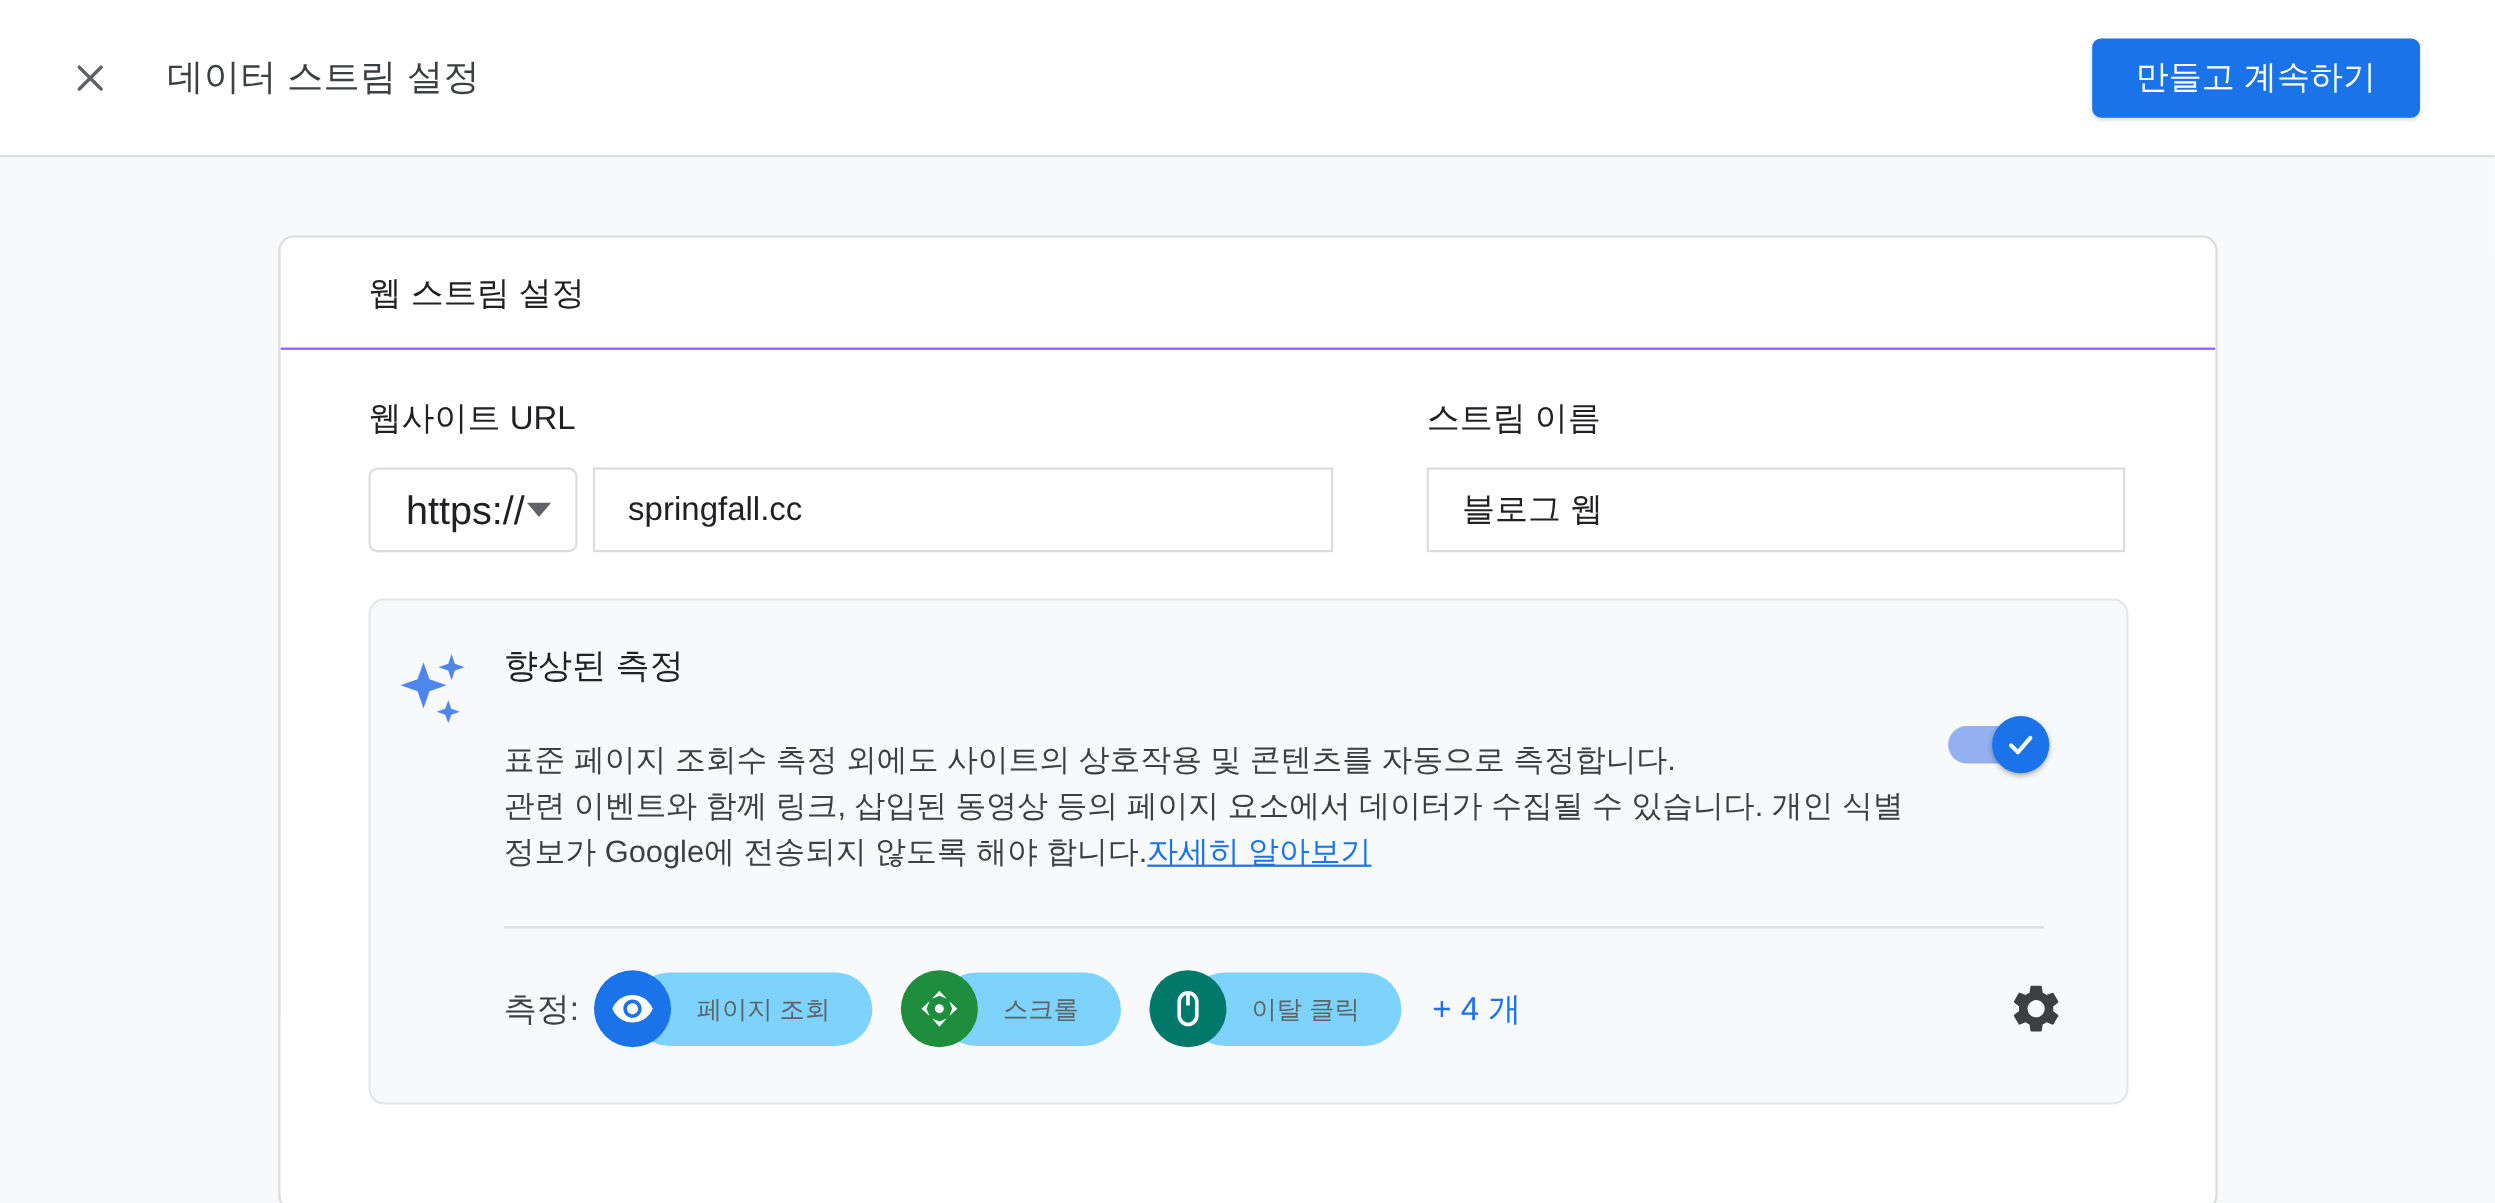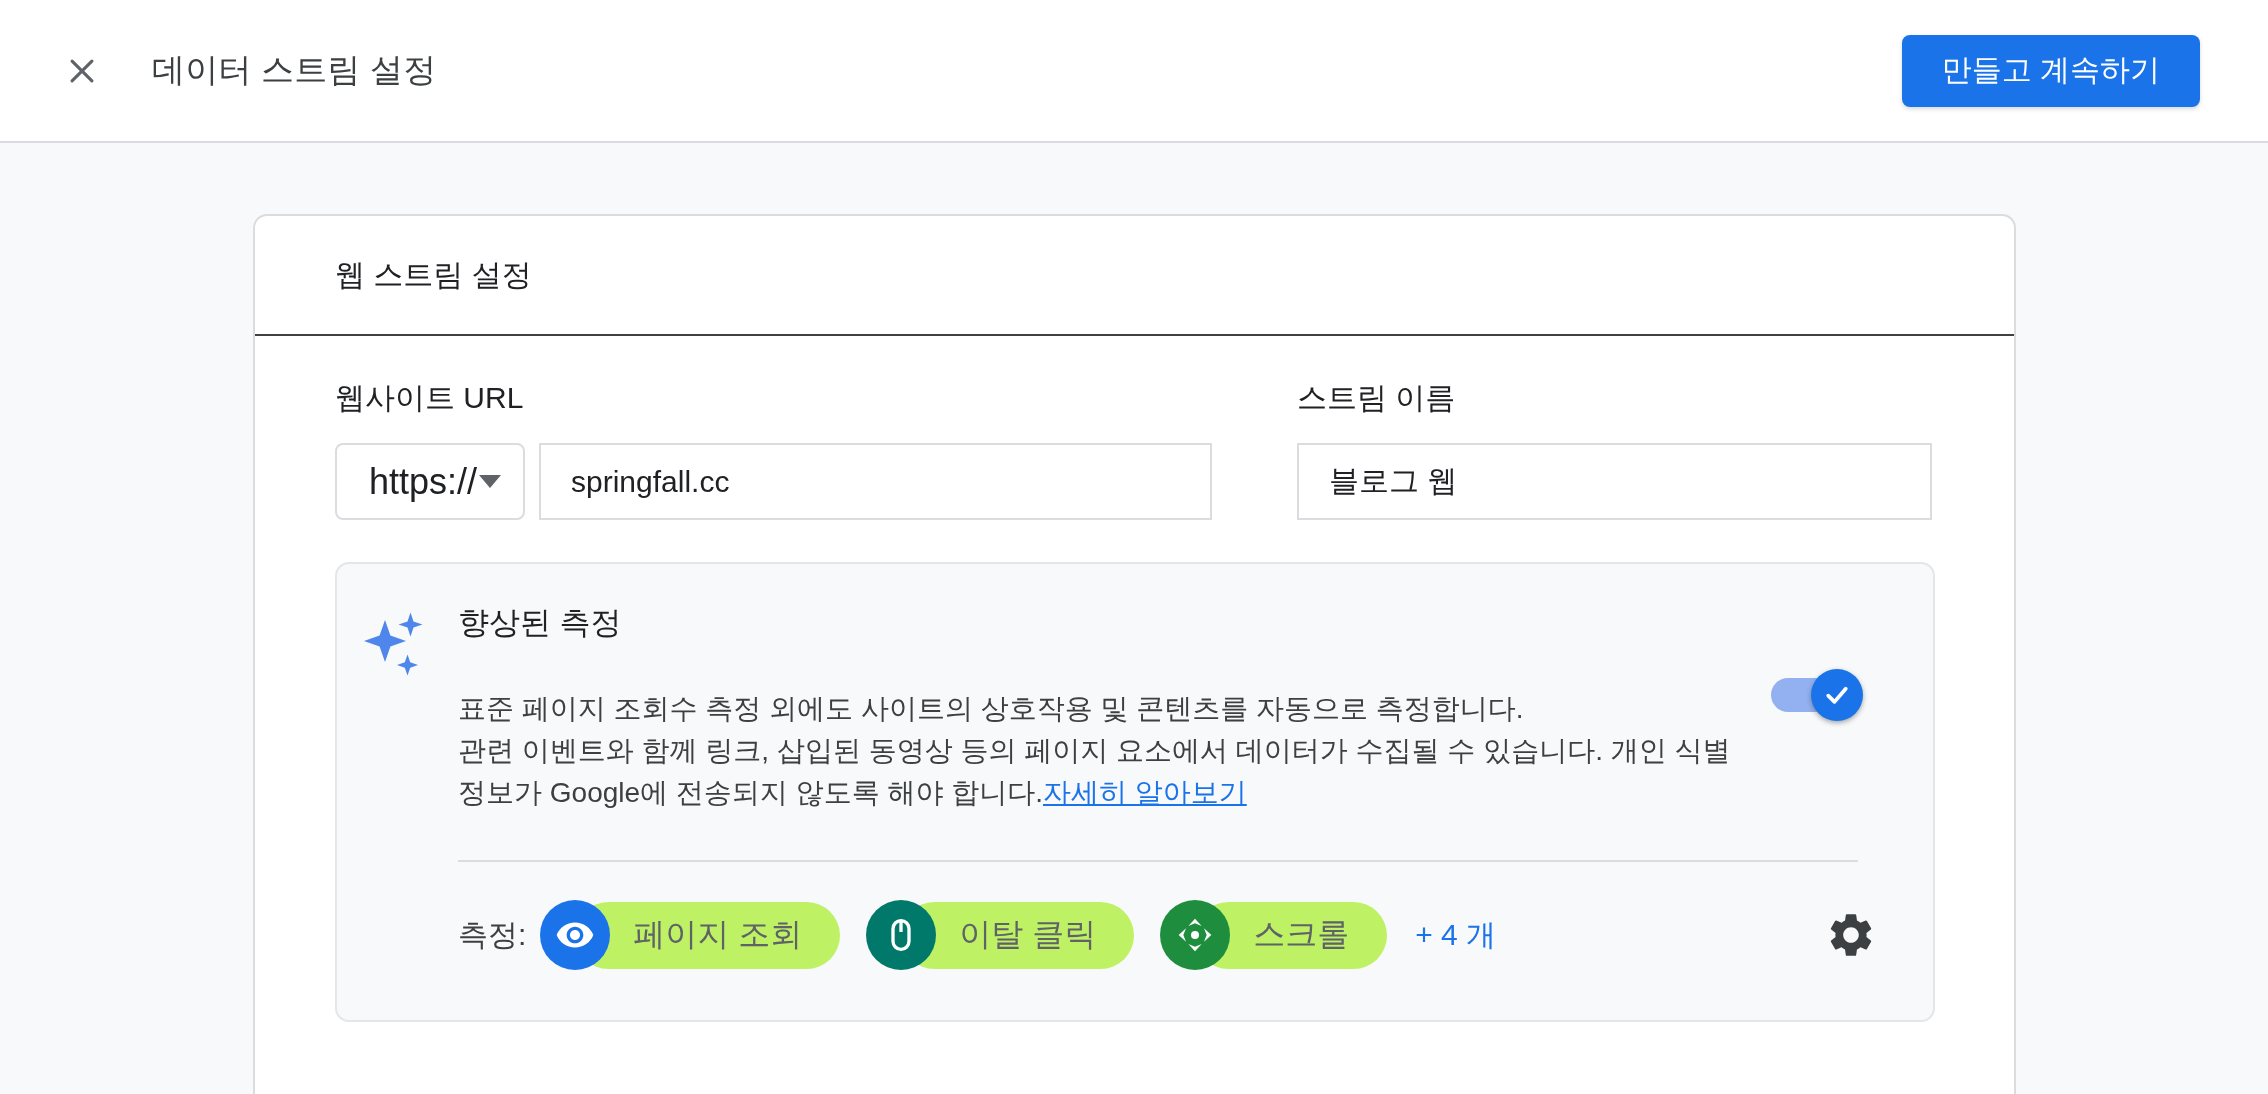--- a/index.html
+++ b/index.html
@@ -47,25 +47,25 @@
   
   .main { padding: 71px 0 0 253px; }
   .card {
     width: 1763px;
     background: #ffffff;
     border: 2px solid #dadce0;
     border-radius: 14px;
     overflow: hidden;
   }
   .card-title-row {
-    height: 120px;
+    height: 102px;
     display: flex;
     align-items: center;
     padding: 0 80px;
-    border-bottom: 2px solid #404040;
+    border-bottom: 2px solid #8b5cf6;
   }
   .card-title { font-size: 30px; color: #202124; }
 
   .card-body { padding: 42px 80px 95px 80px; }
 
   
   .form-row { display: flex; }
   .field-label { font-size: 30px; color: #202124; margin-bottom: 24px; display: block; }
   .url-group { width: 877px; }
   .url-controls { display: flex; gap: 14px; }
@@ -174,25 +174,25 @@
   .chip-icon {
     width: 70px; height: 70px;
     border-radius: 50%;
     display: flex; align-items: center; justify-content: center;
     position: relative; z-index: 1;
     flex-shrink: 0;
   }
   .chip-pill {
     margin-left: -35px;
     height: 67px;
-    background: #bef264;
+    background: #7dd3fc;
     border-radius: 34px;
     display: flex; align-items: center;
     padding: 0 38px 0 58px;
-    font-size: 32px;
+    font-size: 23px;
     color: #5f6368;
     white-space: nowrap;
   }
   .more-link {
     margin-left: 28px;
     font-size: 30px;
     font-weight: normal;
     color: #1a73e8;
     cursor: pointer;
     white-space: nowrap;
@@ -266,45 +266,45 @@
           <div class="measure-row">
             <span class="measure-label">측정:</span>
 
             <div class="chip">
               <span class="chip-icon" style="background:#1a73e8">
                 <svg width="40" height="40" viewBox="0 0 24 24">
                   <path fill="#ffffff" d="M12 4.5C7 4.5 2.73 7.61 1 12c1.73 4.39 6 7.5 11 7.5s9.27-3.11 11-7.5C21.27 7.61 17 4.5 12 4.5zM12 17c-2.76 0-5-2.24-5-5s2.24-5 5-5 5 2.24 5 5-2.24 5-5 5zm0-8c-1.66 0-3 1.34-3 3s1.34 3 3 3 3-1.34 3-3-1.34-3-3-3z"></path>
                 </svg>
               </span>
               <span class="chip-pill">페이지 조회</span>
-            </div>
-
-            <div class="chip">
-              <span class="chip-icon" style="background:#00796b">
-                <svg width="40" height="40" viewBox="0 0 24 24">
-                  <rect x="7.2" y="3.4" width="9.6" height="17.2" rx="4.8" fill="none" stroke="#ffffff" stroke-width="2"></rect>
-                  <line x1="12" y1="3.4" x2="12" y2="10.2" stroke="#ffffff" stroke-width="2"></line>
-                </svg>
-              </span>
-              <span class="chip-pill">이탈 클릭</span>
             </div>
 
             <div class="chip">
               <span class="chip-icon" style="background:#1e8e3e">
                 <svg width="40" height="40" viewBox="0 0 24 24">
                   <circle cx="12" cy="12" r="2.4" fill="#ffffff"></circle>
                   <path fill="#ffffff" d="M12 2.2 L16 6.6 L12 5.0 L8 6.6 Z"></path>
                   <path fill="#ffffff" d="M12 21.8 L8 17.4 L12 19.0 L16 17.4 Z"></path>
                   <path fill="#ffffff" d="M2.2 12 L6.6 8 L5.0 12 L6.6 16 Z"></path>
                   <path fill="#ffffff" d="M21.8 12 L17.4 16 L19.0 12 L17.4 8 Z"></path>
                 </svg>
               </span>
               <span class="chip-pill">스크롤</span>
             </div>
 
+            <div class="chip">
+              <span class="chip-icon" style="background:#00796b">
+                <svg width="40" height="40" viewBox="0 0 24 24">
+                  <rect x="7.2" y="3.4" width="9.6" height="17.2" rx="4.8" fill="none" stroke="#ffffff" stroke-width="2"></rect>
+                  <line x1="12" y1="3.4" x2="12" y2="10.2" stroke="#ffffff" stroke-width="2"></line>
+                </svg>
+              </span>
+              <span class="chip-pill">이탈 클릭</span>
+            </div>
+
             <span class="more-link">+ 4 개</span>
 
             <div class="gear-btn">
               <svg width="52" height="52" viewBox="0 0 24 24">
                 <path fill="#3c4043" d="M19.14 12.94c.04-.3.06-.61.06-.94 0-.32-.02-.64-.07-.94l2.03-1.58c.18-.14.23-.41.12-.61l-1.92-3.32c-.12-.22-.37-.29-.59-.22l-2.39.96c-.5-.38-1.03-.7-1.62-.94l-.36-2.54c-.04-.24-.24-.41-.48-.41h-3.84c-.24 0-.43.17-.47.41l-.36 2.54c-.59.24-1.13.57-1.62.94l-2.39-.96c-.22-.08-.47 0-.59.22L2.74 8.87c-.12.21-.08.47.12.61l2.03 1.58c-.05.3-.09.63-.09.94s.02.64.07.94l-2.03 1.58c-.18.14-.23.41-.12.61l1.92 3.32c.12.22.37.29.59.22l2.39-.96c.5.38 1.03.7 1.62.94l.36 2.54c.05.24.24.41.48.41h3.84c.24 0 .44-.17.47-.41l.36-2.54c.59-.24 1.13-.56 1.62-.94l2.39.96c.22.08.47 0 .59-.22l1.92-3.32c.12-.22.07-.47-.12-.61l-2.01-1.58zM12 15.6c-1.98 0-3.6-1.62-3.6-3.6s1.62-3.6 3.6-3.6 3.6 1.62 3.6 3.6-1.62 3.6-3.6 3.6z"></path>
               </svg>
             </div>
           </div>
         </div>
 

